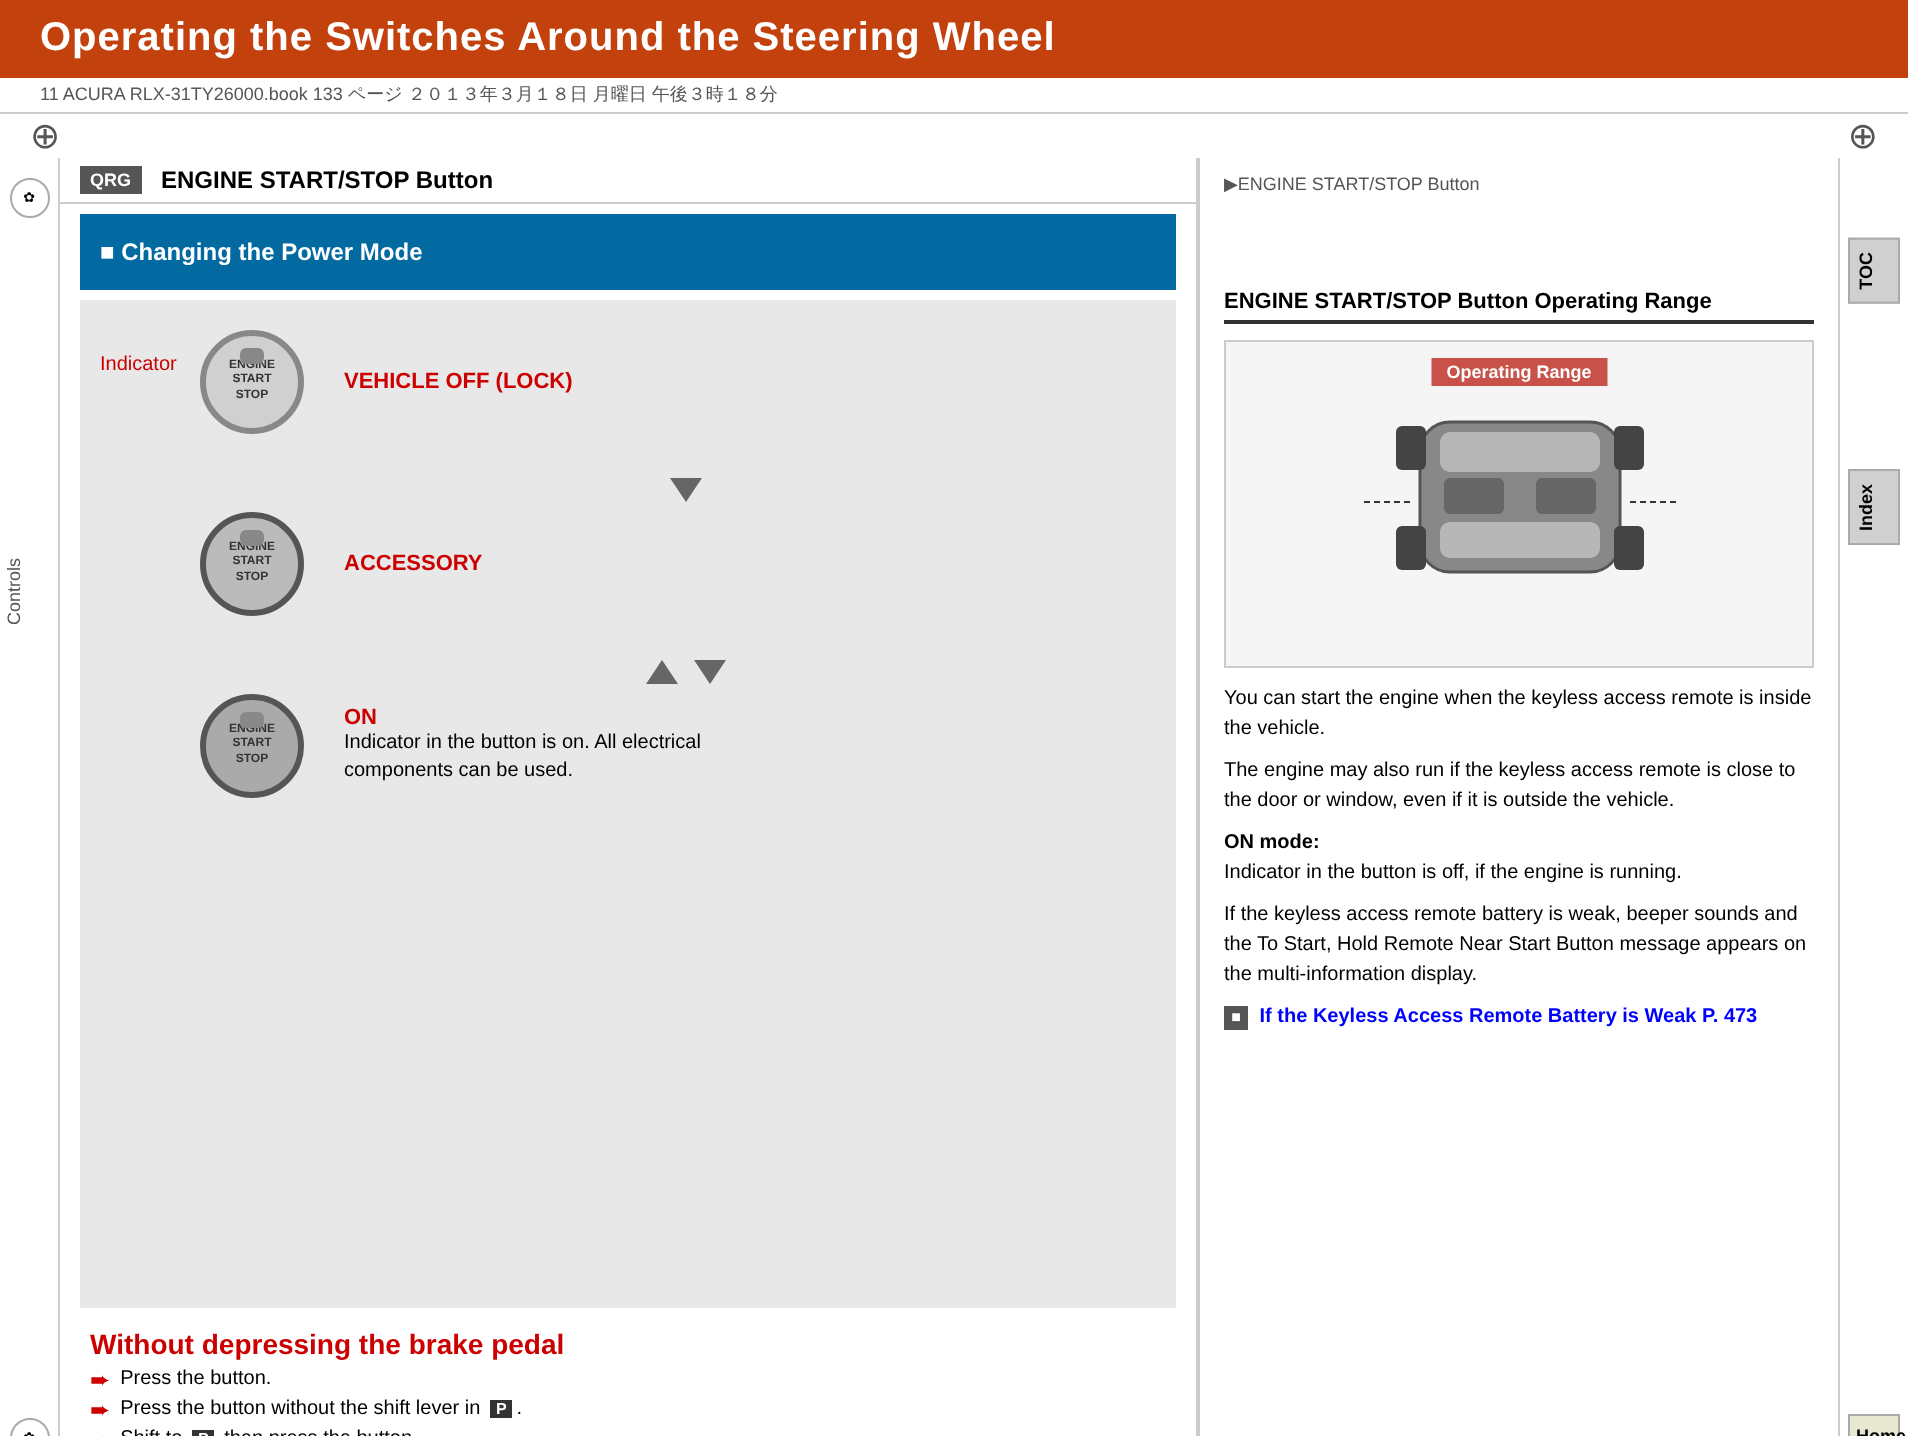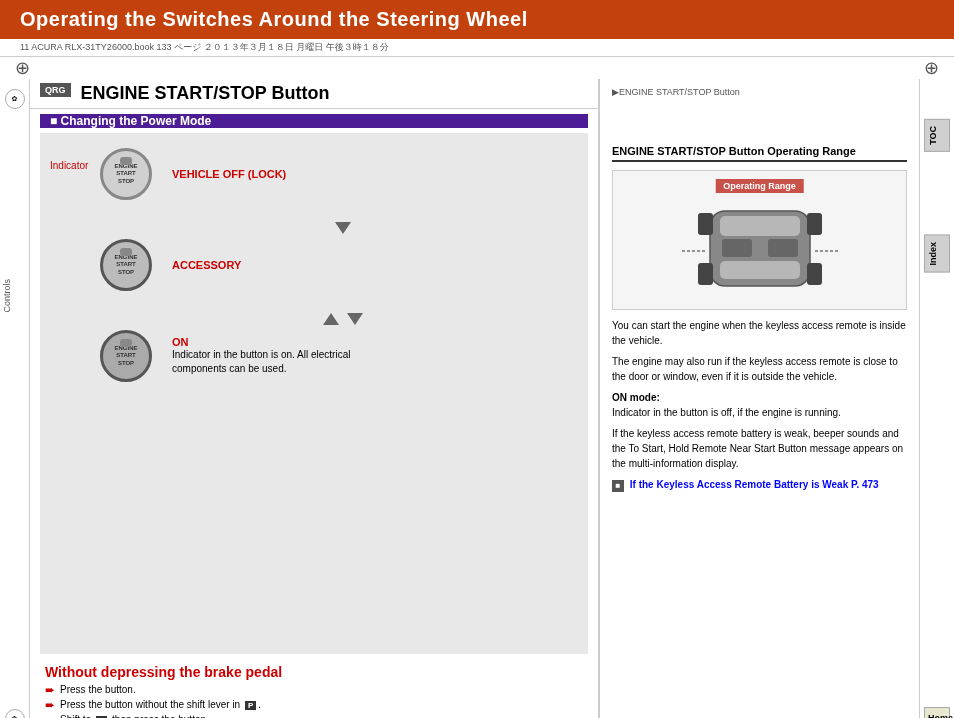--- a/index.html
+++ b/index.html
@@ -79,28 +79,28 @@
     .qrg-badge {
       background: #555;
       color: #fff;
       font-size: 9px;
       font-weight: bold;
       padding: 2px 5px;
       margin-right: 10px;
     }
 
     .section-title {
-      font-size: 18px;
+      font-size: 12px;
       font-weight: bold;
     }
 
     .subsection-title {
-      background: #4c1d95;
+      background: #0369a1;
       color: #fff;
-      padding: 0 10px;
+      padding: 12px 10px;
       font-size: 12px;
       font-weight: bold;
       margin: 5px 10px;
     }
 
     .diagram-area {
       background: #e8e8e8;
       margin: 0 10px;
       padding: 15px 15px 15px 60px;
       flex: 1;
@@ -255,21 +255,21 @@
       font-size: 11px;
       margin-bottom: 8px;
       border-bottom: 2px solid #333;
       padding-bottom: 3px;
       margin-top: 44px;
     }
 
     
     .car-diagram {
       width: 100%;
-      height: 140px;
+      height: 164px;
       border: 1px solid #ccc;
       background: #f5f5f5;
       position: relative;
       margin-bottom: 8px;
       overflow: hidden;
     }
 
     .operating-range-label {
       background: #c8514a;
       color: #fff;

